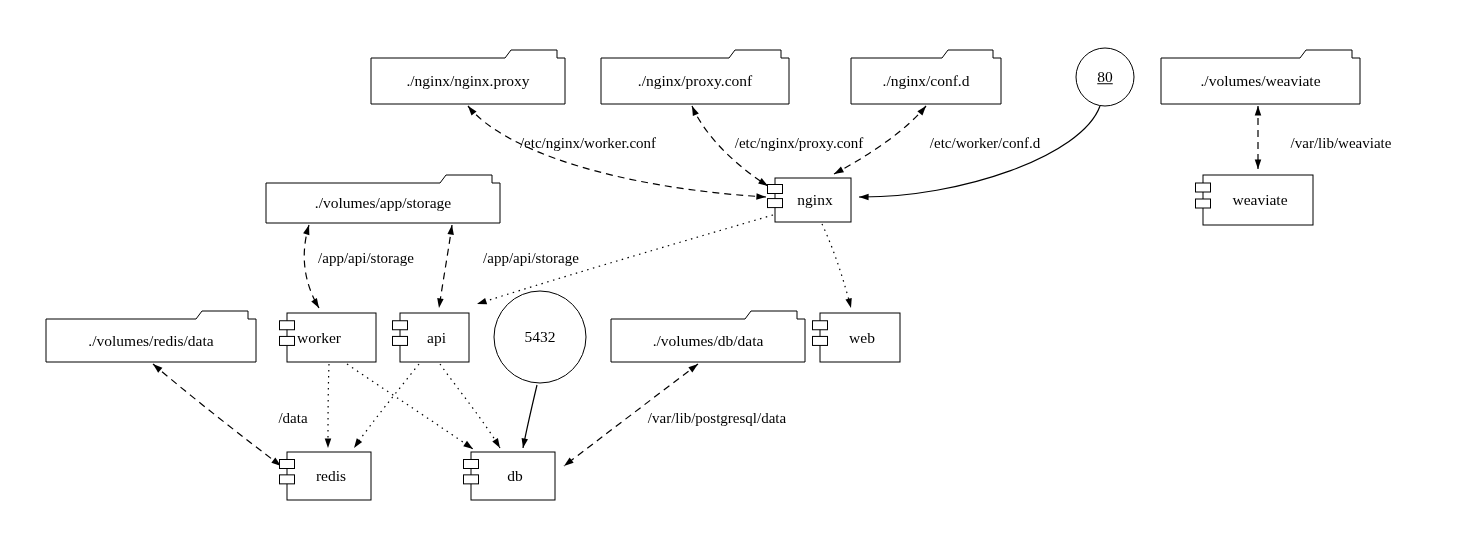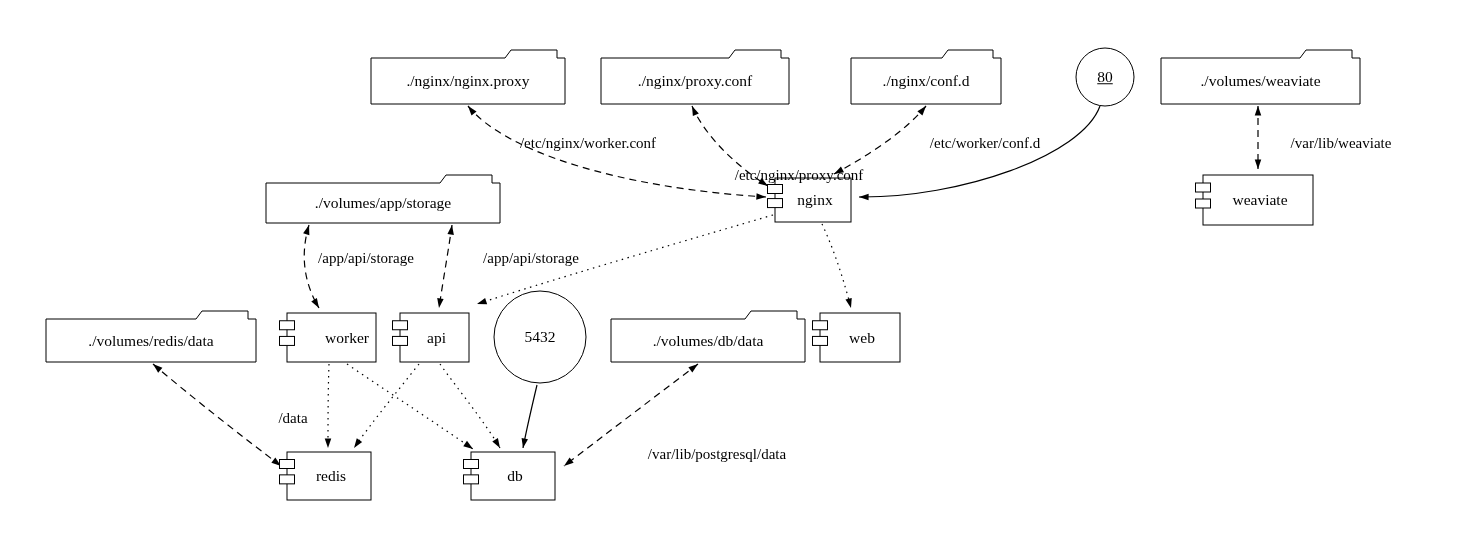--- a/index.html
+++ b/index.html
@@ -100,37 +100,37 @@
         <rect x="287" y="452" width="84" height="48" fill="#ffffff" stroke="#000000" stroke-width="1"></rect>
         <rect x="279.5" y="459.5" width="15" height="9" fill="#ffffff" stroke="#000000" stroke-width="1"></rect>
         <rect x="279.5" y="474.86" width="15" height="9" fill="#ffffff" stroke="#000000" stroke-width="1"></rect>
         <rect x="471" y="452" width="84" height="48" fill="#ffffff" stroke="#000000" stroke-width="1"></rect>
         <rect x="463.5" y="459.5" width="15" height="9" fill="#ffffff" stroke="#000000" stroke-width="1"></rect>
         <rect x="463.5" y="474.86" width="15" height="9" fill="#ffffff" stroke="#000000" stroke-width="1"></rect>
       </g>
   </svg>
   <div id="label-layer">
       <div class="edge-label" style="left: 588px; top: 143px;">/etc/nginx/worker.conf</div>
-      <div class="edge-label" style="left: 799px; top: 143px; margin-top: 32px;">/etc/nginx/proxy.conf</div>
+      <div class="edge-label" style="left: 799px; top: 143px;">/etc/nginx/proxy.conf</div>
       <div class="edge-label" style="left: 985px; top: 143px;">/etc/worker/conf.d</div>
       <div class="edge-label" style="left: 1341px; top: 143px; text-align: center;">/var/lib/weaviate</div>
       <div class="edge-label" style="left: 366px; top: 258px;">/app/api/storage</div>
       <div class="edge-label" style="left: 531px; top: 258px;">/app/api/storage</div>
       <div class="edge-label" style="left: 293px; top: 418px;">/data</div>
-      <div class="edge-label" style="left: 717px; top: 418px; margin-top: 36px;">/var/lib/postgresql/data</div>
+      <div class="edge-label" style="left: 717px; top: 418px;">/var/lib/postgresql/data</div>
       <div class="node-label" style="left: 468px; top: 81px;">./nginx/nginx.proxy</div>
       <div class="node-label" style="left: 695px; top: 81px;">./nginx/proxy.conf</div>
       <div class="node-label" style="left: 926px; top: 81px;">./nginx/conf.d</div>
       <div class="node-label" style="left: 1105px; top: 77px; text-decoration: underline;">80</div>
       <div class="node-label" style="left: 1260.5px; top: 81px;">./volumes/weaviate</div>
       <div class="node-label" style="left: 383px; top: 203px;">./volumes/app/storage</div>
       <div class="node-label" style="left: 815px; top: 200px;">nginx</div>
       <div class="node-label" style="left: 1260px; top: 200px;">weaviate</div>
       <div class="node-label" style="left: 151px; top: 340.5px;">./volumes/redis/data</div>
-      <div class="node-label" style="left: 347px; top: 337.5px;">worker</div>
+      <div class="node-label" style="left: 319px; top: 337.5px;">worker</div>
       <div class="node-label" style="left: 436.5px; top: 337.5px;">api</div>
       <div class="node-label" style="left: 540px; top: 337px;">5432</div>
       <div class="node-label" style="left: 708px; top: 340.5px;">./volumes/db/data</div>
       <div class="node-label" style="left: 862px; top: 337.5px;">web</div>
       <div class="node-label" style="left: 331px; top: 476px;">redis</div>
       <div class="node-label" style="left: 515px; top: 476px;">db</div>
     </div>
 </div>
 
 </body></html>

